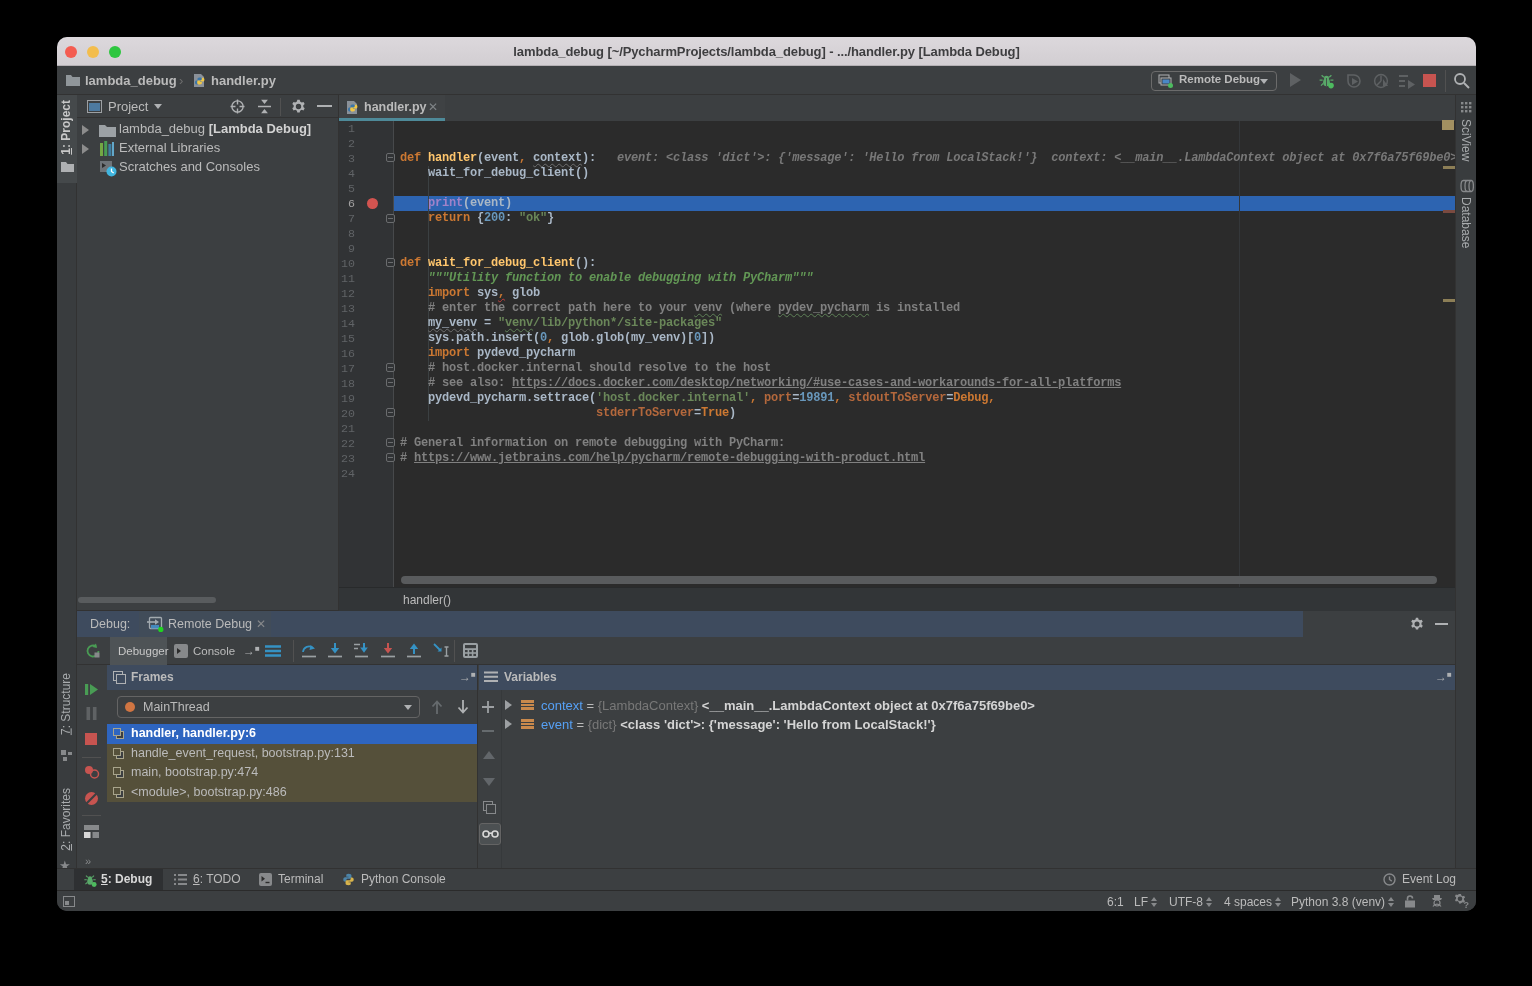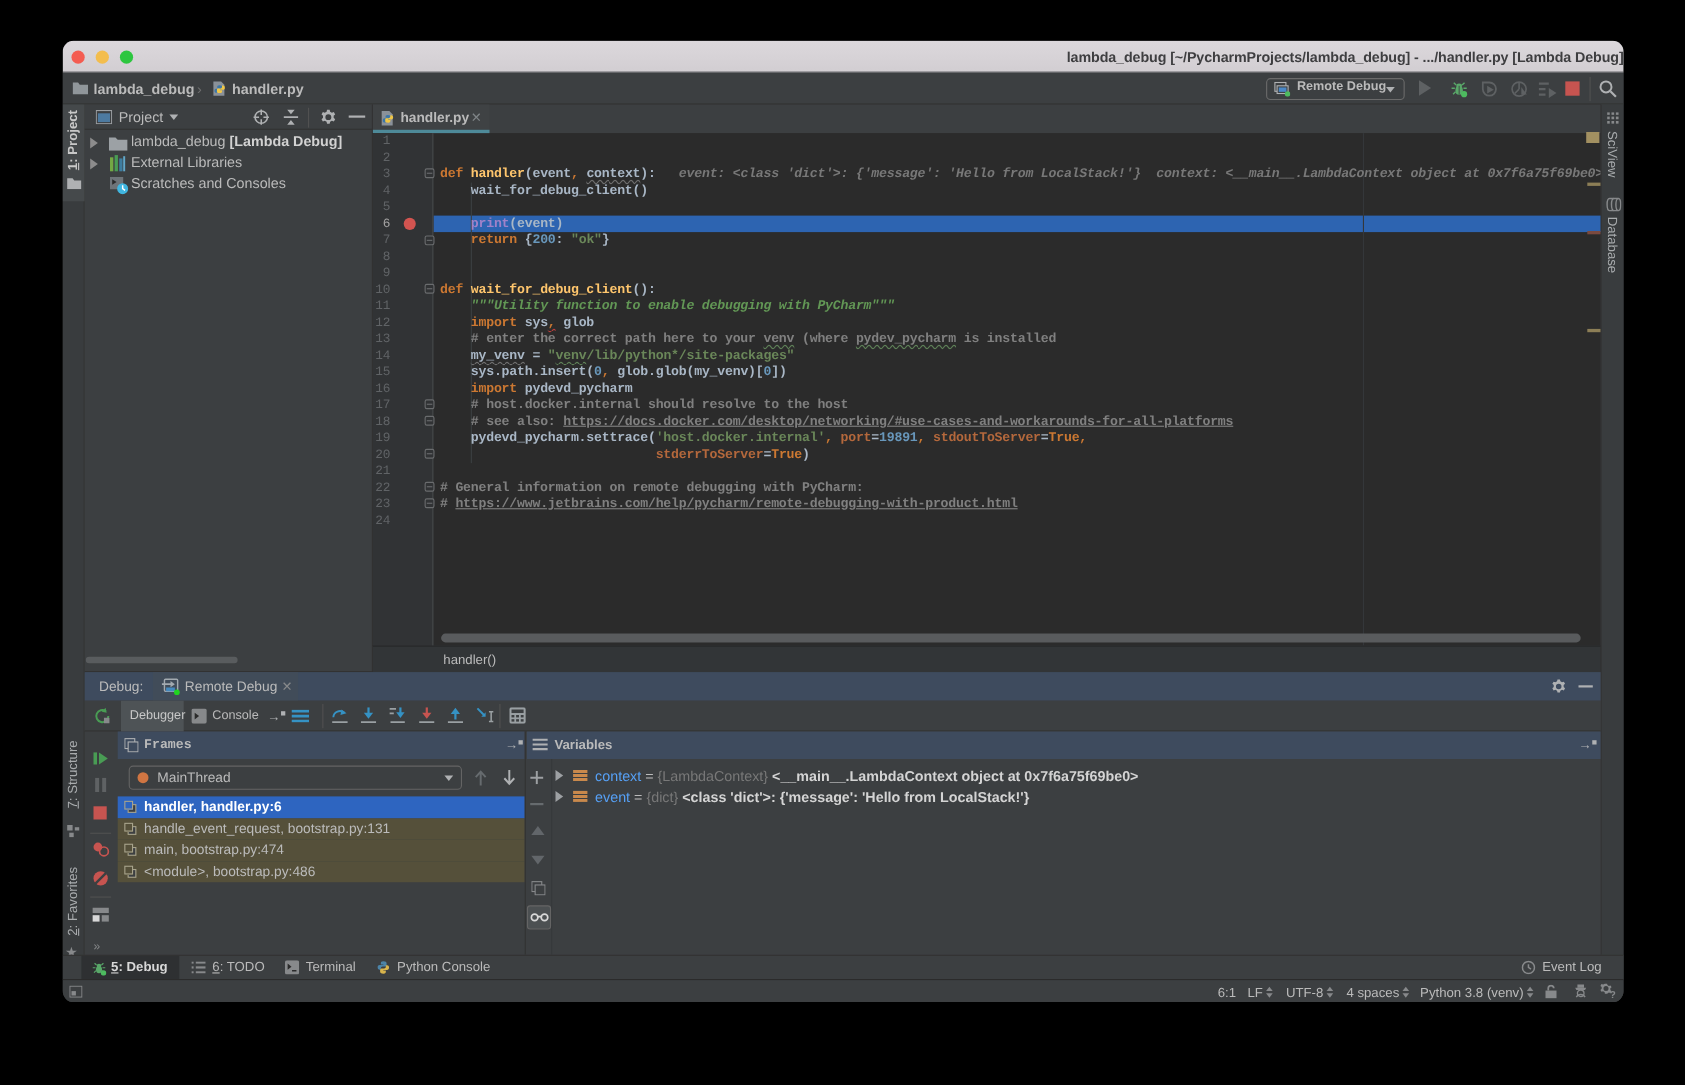--- a/index.html
+++ b/index.html
@@ -5,21 +5,21 @@
 * { margin:0; padding:0; box-sizing:border-box; }
 html,body { width:1532px; height:986px; background:#000; overflow:hidden; }
 body { font-family:"Liberation Sans", sans-serif; }
 #win { position:absolute; left:57px; top:37px; width:1419px; height:874px;
   background:#3C3F41; border-radius:10px; overflow:hidden; }
 .abs { position:absolute; }
 
 #titlebar { position:absolute; left:0; top:0; width:1419px; height:29px;
   background:linear-gradient(#DCD8DC,#D2CED2); border-bottom:1px solid #B4B0B4; }
 .tl { position:absolute; top:9px; width:12px; height:12px; border-radius:50%; }
-#title { position:absolute; width:100%; text-align:right; top:7px;
+#title { position:absolute; width:100%; text-align:center; top:7px;
   font-size:13px; font-weight:bold; color:#3E3E40; letter-spacing:-0.1px; }
 
 #navbar { position:absolute; left:0; top:29px; width:1419px; height:29px;
   background:#3C3F41; border-bottom:1px solid #323232; color:#BBBBBB; }
 .crumb { position:absolute; top:7px; font-size:13px; font-weight:bold; color:#BBBBBB; }
 
 .stripe { position:absolute; background:#393C3E; }
 .vlabel { color:#A9AcAE; font-size:12px; white-space:nowrap; }
 
 #projpanel { position:absolute; left:20px; top:58px; width:262px; height:516px;
@@ -44,21 +44,21 @@
 .kw { color:#CC7832; } .fn { color:#FFC66D; } .str { color:#6A8759; }
 .num { color:#6897BB; } .cmt { color:#808080; font-weight:bold;} .doc { color:#629755; font-style:italic; }
 .blt { color:#A082C9; } .kwarg { color:#B4683C; }
 .hint { color:#787878; font-style:italic; }
 .wavyg { text-decoration:underline wavy #5E8157 1px; text-underline-offset:2px; }
 .wavyr { text-decoration:underline wavy #BC3F3C 1px; text-underline-offset:2px; }
 .wavygr { text-decoration:underline wavy #6E6E6E 1px; text-underline-offset:2px; }
 .und { text-decoration:underline; }
 
 #debugwin { position:absolute; left:20px; top:574px; width:1378px; height:257px; background:#3C3F41; }
-#dbghead { position:absolute; left:0; top:0; width:1378px; height:26px; background:#3E4B5E; }
+#dbghead { position:absolute; left:0; top:0; width:1226px; height:26px; background:#3E4B5E; }
 #dbgtools { position:absolute; left:0; top:26px; width:1378px; height:28px; background:#3C3F41;
   border-bottom:1px solid #323232; }
 #frames { position:absolute; left:30px; top:54px; width:370px; height:203px; }
 #vars { position:absolute; left:402px; top:54px; width:976px; height:203px; }
 .panehead { position:absolute; left:0; top:0; right:0; height:25px; background:#3E4B5E;
   font-size:12px; color:#BBBBBB; }
 .framerow { position:absolute; left:0; width:370px; height:19.5px; font-size:12.5px;
   color:#BBBBBB; white-space:nowrap; padding:2px 0 0 24px; }
 .framerow.sel { background:#2E65C0; color:#FFFFFF; font-weight:bold; }
 .framerow.lib { background:#55503A; }
@@ -291,21 +291,21 @@
       <div class="cl" style="top:90px;">    <span class="kw">return</span> {<span class="num">200</span>: <span class="str">"ok"</span>}</div>
       <div class="cl" style="top:135px;"><span class="kw">def </span><span class="fn">wait_for_debug_client</span>():</div>
       <div class="cl" style="top:150px;">    <span class="doc">"""Utility function to enable debugging with PyCharm"""</span></div>
       <div class="cl" style="top:165px;">    <span class="kw">import</span> sys<span class="kw wavyr">,</span> glob</div>
       <div class="cl" style="top:180px;">    <span class="cmt"># enter the correct path here to your <span class="wavyg">venv</span> (where <span class="wavyg">pydev_pycharm</span> is installed</span></div>
       <div class="cl" style="top:195px;text-align:right;">    <span class="wavygr">my_venv</span> = <span class="str">"<span class="wavyg">venv</span>/lib/python*/site-packages"</span></div>
       <div class="cl" style="top:210px;">    sys.path.insert(<span class="num">0</span><span class="kw">,</span> glob.glob(my_venv)[<span class="num">0</span>])</div>
       <div class="cl" style="top:225px;">    <span class="kw">import</span> pydevd_pycharm</div>
       <div class="cl" style="top:240px;">    <span class="cmt"># host.docker.internal should resolve to the host</span></div>
       <div class="cl" style="top:255px;">    <span class="cmt"># see also: <span class="und">https://docs.docker.com/desktop/networking/#use-cases-and-workarounds-for-all-platforms</span></span></div>
-      <div class="cl" style="top:270px;">    pydevd_pycharm.settrace(<span class="str">'host.docker.internal'</span><span class="kw">,</span> <span class="kwarg">port</span>=<span class="num">19891</span><span class="kw">,</span> <span class="kwarg">stdoutToServer</span>=<span class="kw">True,</span></div>
+      <div class="cl" style="top:270px;">    pydevd_pycharm.settrace(<span class="str">'host.docker.internal'</span><span class="kw">,</span> <span class="kwarg">port</span>=<span class="num">19891</span><span class="kw">,</span> <span class="kwarg">stdoutToServer</span>=<span class="kw">Debug,</span></div>
       <div class="cl" style="top:285px;">                            <span class="kwarg">stderrToServer</span>=<span class="kw">True</span>)</div>
       <div class="cl" style="top:315px;"><span class="cmt"># General information on remote debugging with PyCharm:</span></div>
       <div class="cl" style="top:330px;"><span class="cmt"># <span class="und">https://www.jetbrains.com/help/pycharm/remote-debugging-with-product.html</span></span></div>
     </div>
     <div class="abs" style="left:62px;top:481px;width:1036px;height:8px;background:#595B5D;border-radius:4px;"></div>
     <div class="abs" style="left:1103px;top:25px;width:12px;height:10px;background:#A29061;"></div>
     <div class="abs" style="left:1104px;top:71px;width:12px;height:3px;background:#8C7E56;"></div>
     <div class="abs" style="left:1104px;top:115px;width:12px;height:3px;background:#7A4A40;"></div>
     <div class="abs" style="left:1104px;top:204px;width:12px;height:3px;background:#8C7E56;"></div>
     <div id="crumbbar" class="abs" style="left:0;top:492px;width:1116px;height:24px;background:#323537;border-top:1px solid #282A2B;">
@@ -424,21 +424,21 @@
           <rect x="8.5" y="7" width="6.5" height="6" fill="#87898B"></rect>
         </svg>
       <div class="abs" style="left:8px;top:190px;font-size:11px;color:#87898B;letter-spacing:-1px;">»</div>
     </div>
     <div id="frames">
       <div class="panehead">
         <svg class="abs" style="left:6px;top:6px;" width="13" height="13" viewBox="0 0 13 13">
             <rect x="0.5" y="0.5" width="9" height="9" fill="none" stroke="#AFB1B3"></rect>
             <rect x="3.5" y="3.5" width="9" height="9" fill="#3E4B5E" stroke="#AFB1B3"></rect>
           </svg>
-        <div class="abs" style="left:24px;top:5px;font-weight:bold;font-family:Liberation Mono, monospace;">Frames</div>
+        <div class="abs" style="left:24px;top:5px;font-weight:bold;">Frames</div>
         <div class="abs" style="left:352px;top:5px;color:#AFB1B3;">→<span style="font-size:8px;vertical-align:4px;">■</span></div>
       </div>
       <div class="abs" style="left:10px;top:31px;width:303px;height:22px;border:1px solid #646464;border-radius:4px;">
         <div class="abs" style="left:7px;top:5px;width:10px;height:10px;border-radius:50%;background:#D07542;"></div>
         <div class="abs" style="left:25px;top:3px;font-size:12.5px;color:#BBBBBB;">MainThread</div>
         <div class="abs" style="left:286px;top:8px;width:0;height:0;border-left:4px solid transparent;border-right:4px solid transparent;border-top:5px solid #AFB1B3;"></div>
       </div>
       <svg class="abs" style="left:323px;top:34px;" width="14" height="16" viewBox="0 0 14 16">
           <path d="M7 15 V3 M2.5 7.5 L7 2.5 l4.5 5" fill="none" stroke="#666B6E" stroke-width="1.8"></path>
         </svg>

